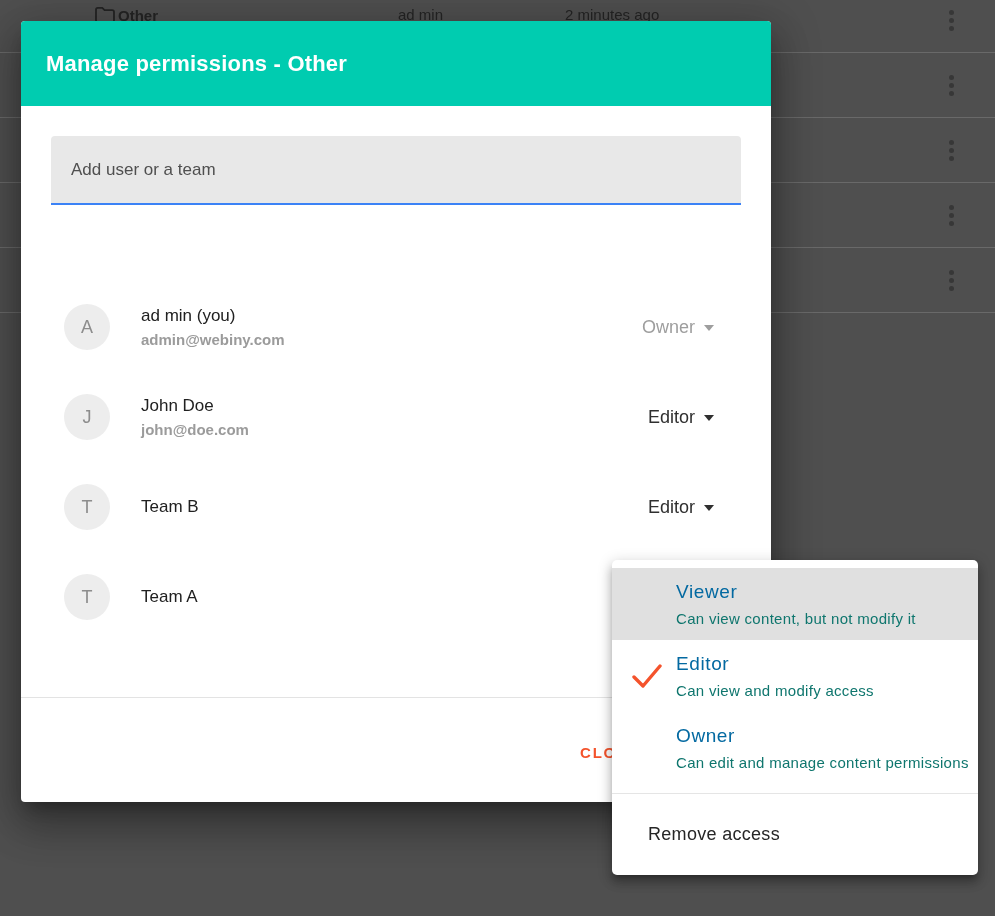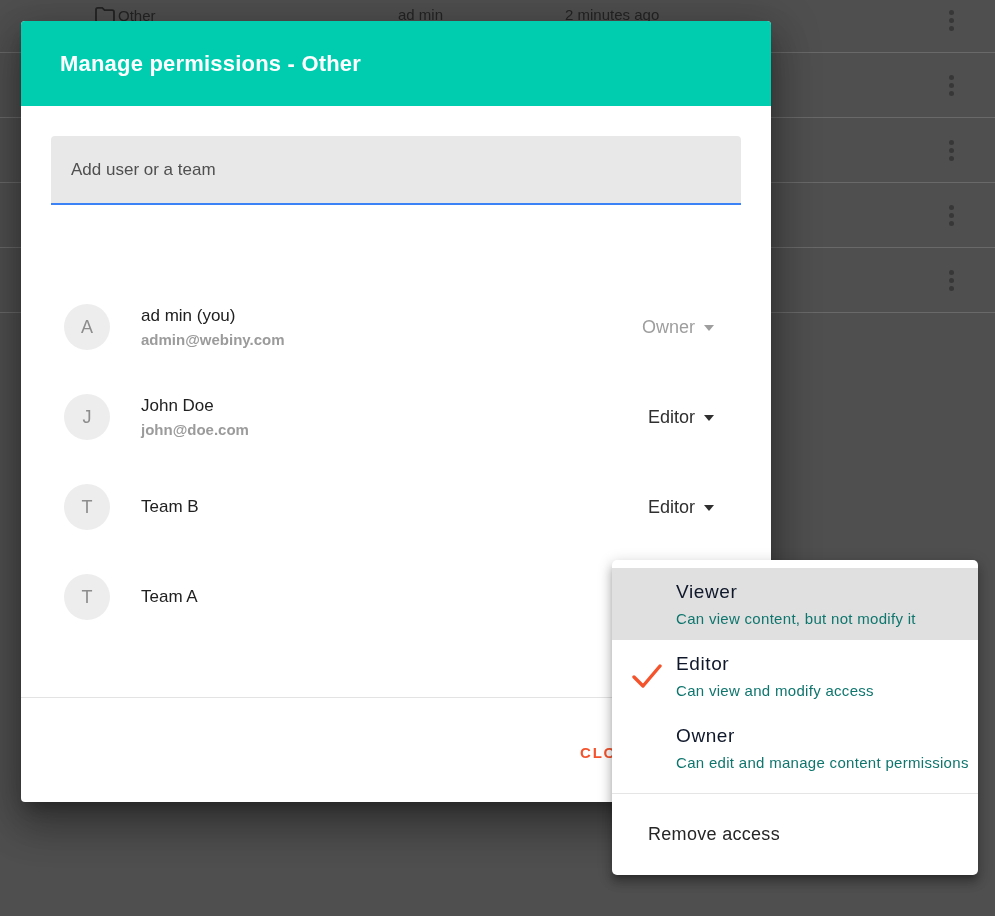--- a/index.html
+++ b/index.html
@@ -21,21 +21,21 @@
   .scrim { position:absolute; inset:0; z-index:5; background:rgba(0,0,0,0); }
 
   
   .modal {
     position:absolute; left:21px; top:21px; width:750px; height:781px;
     background:#ffffff; border-radius:4px; z-index:10;
     box-shadow:0 11px 15px -7px rgba(0,0,0,.3), 0 24px 38px 3px rgba(0,0,0,.22), 0 9px 46px 8px rgba(0,0,0,.2);
   }
   .modal-header {
     height:85px; background:#00ccb0; border-radius:4px 4px 0 0;
-    display:flex; align-items:center; padding-left:39px;
+    display:flex; align-items:center; padding-left:25px;
   }
   .modal-title { color:#ffffff; font-size:22px; font-weight:700; letter-spacing:.2px; }
 
   .search-input {
     position:absolute; left:30px; top:115px; width:690px; height:69px; box-sizing:border-box;
     background:#e8e8e8; border:none; border-bottom:2px solid #3b82f6; border-radius:4px 4px 0 0;
     padding:0 20px; font-family:"Liberation Sans",sans-serif; font-size:17px; color:#333; outline:none;
   }
   .search-input::placeholder { color:#4f4f4f; opacity:1; }
 
@@ -67,34 +67,34 @@
   .menu {
     position:absolute; left:612px; top:560px; width:366px; height:315px; box-sizing:border-box;
     background:#ffffff; border-radius:5px; z-index:30; padding-top:8px; overflow:hidden;
     box-shadow:0 5px 5px -3px rgba(0,0,0,.25), 0 8px 10px 1px rgba(0,0,0,.18), 0 3px 14px 2px rgba(0,0,0,.15);
   }
   .menu-item {
     position:relative; height:72px; box-sizing:border-box; padding-left:64px;
     display:flex; flex-direction:column; justify-content:center; cursor:pointer;
   }
   .menu-item.highlighted { background:#e0e0e0; }
-  .mi-title { font-size:19px; color:#0f172a; letter-spacing:.6px; }
+  .mi-title { font-size:19px; color:#0369a1; letter-spacing:.6px; }
   .mi-desc { font-size:15px; color:#0f766e; letter-spacing:.3px; margin-top:7px; }
   .check { position:absolute; left:20px; top:50%; transform:translateY(-50%); }
   .menu-divider { height:1px; background:#e5e5e5; margin-top:9px; }
   .remove-item { height:81px; display:flex; align-items:center; padding-left:36px; font-size:18px; color:#262626; letter-spacing:.3px; cursor:pointer; }
 </style>
 </head>
 <body>
 
 <div>
   <svg class="bg-folder" width="22" height="18" viewBox="0 0 24 20">
     <path d="M2 4 c0-1.1 0.9-2 2-2 h5 l2.5 2.5 H20 c1.1 0 2 0.9 2 2 V16 c0 1.1 -0.9 2 -2 2 H4 c-1.1 0 -2 -0.9 -2 -2 Z" fill="none" stroke="#242424" stroke-width="2"></path>
   </svg>
-  <div class="bg-text" style="left:118px; top:7px; font-weight:400;">Other</div>
+  <div class="bg-text" style="left:118px; top:7px; font-weight:700;">Other</div>
   <div class="bg-text" style="left:398px; top:6px;">ad min</div>
   <div class="bg-text" style="left:565px; top:6px;">2 minutes ago</div>
 
   <div class="bg-divider" style="top:52px;"></div>
   <div class="bg-divider" style="top:117px;"></div>
   <div class="bg-divider" style="top:182px;"></div>
   <div class="bg-divider" style="top:247px;"></div>
   <div class="bg-divider" style="top:312px;"></div>
 
   <div class="kebab" style="top:10px;">

